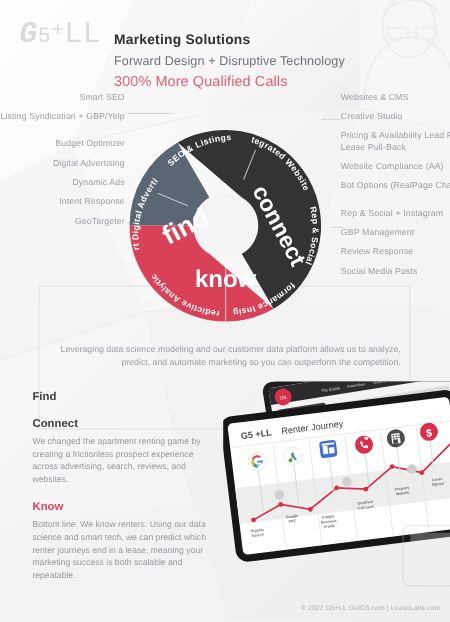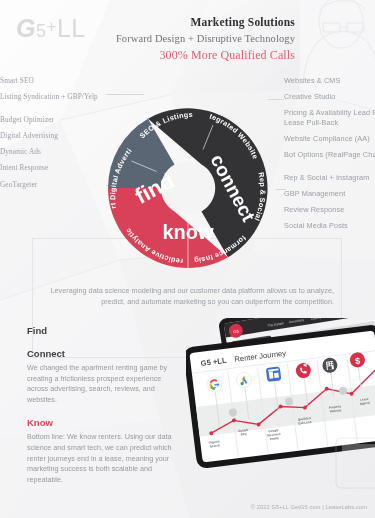--- a/index.html
+++ b/index.html
@@ -19,33 +19,33 @@
     z-index:0; }
   #bg-poly { position:absolute; inset:0; z-index:1; opacity:.9; }
   #bg-ghost { position:absolute; right:-6px; top:-8px; width:120px; height:95px;
     z-index:1; opacity:.55; }
   #bg-frame { position:absolute; left:32px; top:238px; width:310px; height:120px;
     border:1px solid #e4e4e6; z-index:1; }
 
   
   #header { position:absolute; left:0; top:0; width:375px; height:72px; z-index:5; }
   #logo { position:absolute; left:16px; top:14px; font-size:25px; letter-spacing:.5px;
-    color:#d9dadc; font-weight:400; }
+    color:#d9dadc; font-weight:400;font-family:Liberation Mono, monospace; }
   #logo .g { font-style:italic; font-weight:600; }
   #logo .five { font-size:18px; }
   #logo .plus { font-size:17px; vertical-align:5px; }
-  #title-block { position:absolute; left:95px; top:16px; width:200px; text-align:right;font-family:Liberation Serif, serif; }
+  #title-block { position:absolute; left:95px; top:28px; width:200px; text-align:left; }
   #main-title { font-size:11.5px; font-weight:700; color:#2f3033; letter-spacing:.2px; }
   #sub-title { font-size:10.5px; color:#6f7379; margin-top:5px; letter-spacing:.1px; }
   #accent-title { font-size:12px; color:#e35f73; margin-top:4px; letter-spacing:.1px; }
 
   
   .lbl-col { position:absolute; z-index:6; font-size:7.3px; line-height:9.6px;
     color:#9a9ea4; letter-spacing:.1px; }
-  #lbl-left { left:0; top:76px; width:104px; text-align:left;font-family:Liberation Serif, serif; }
+  #lbl-left { left:0; top:76px; width:104px; text-align:right; }
   #lbl-right { left:284px; top:76px; width:115px; text-align:left; }
   .lbl-item { margin-bottom:6.5px; }
   .lbl-gap { height:7px; }
   .tick { position:absolute; height:1px; background:#d7d8da; z-index:6; }
 
   
   #wheel { position:absolute; left:96px; top:96px; width:184px; height:184px; z-index:7; }
   .seg-word { font-weight:700; fill:#ffffff; }
   .sub-word { font-weight:700; fill:#ffffff; font-size:7.2px; letter-spacing:.3px; }
 

